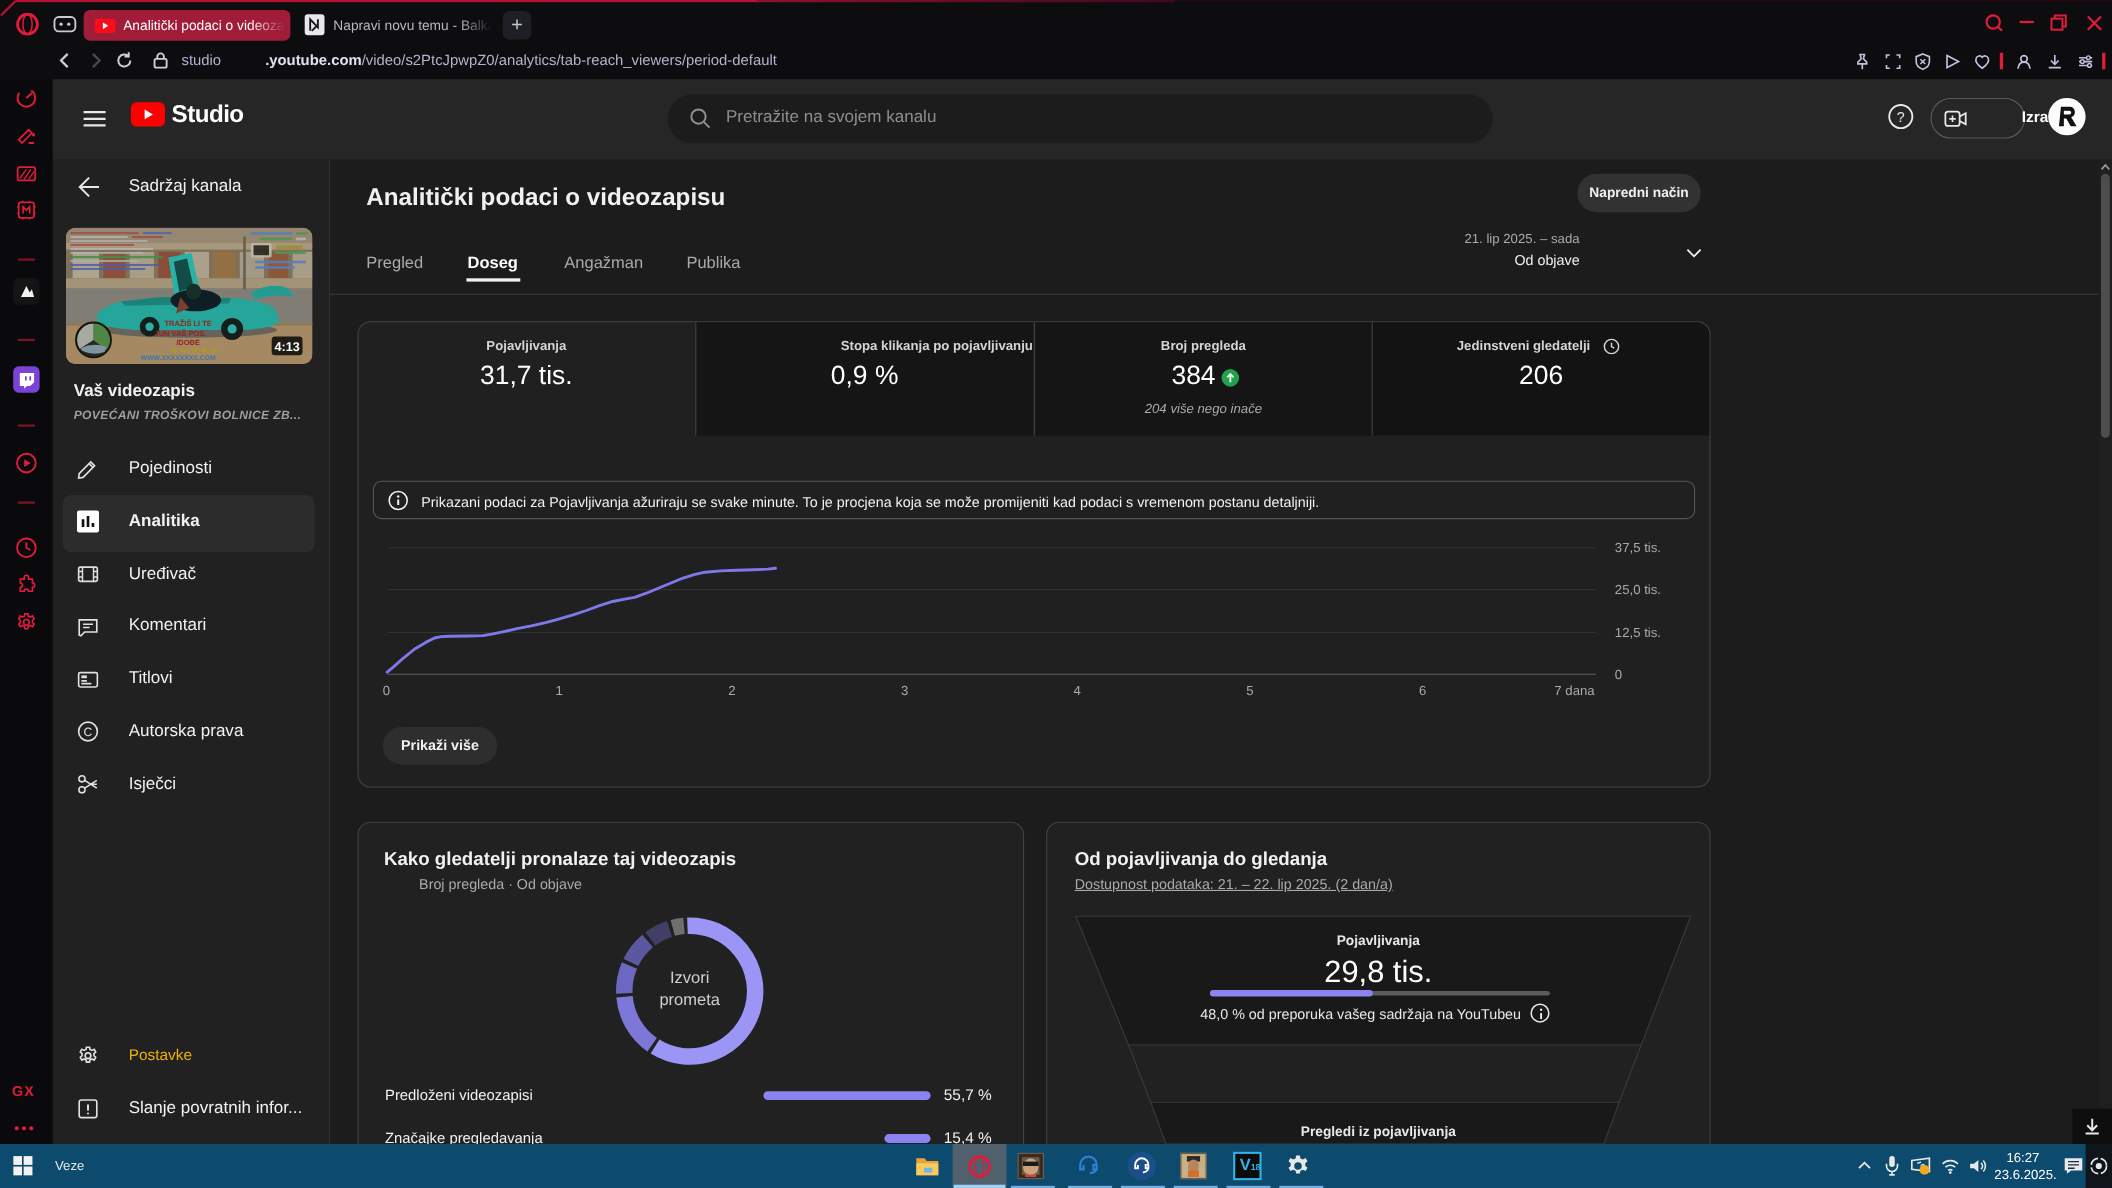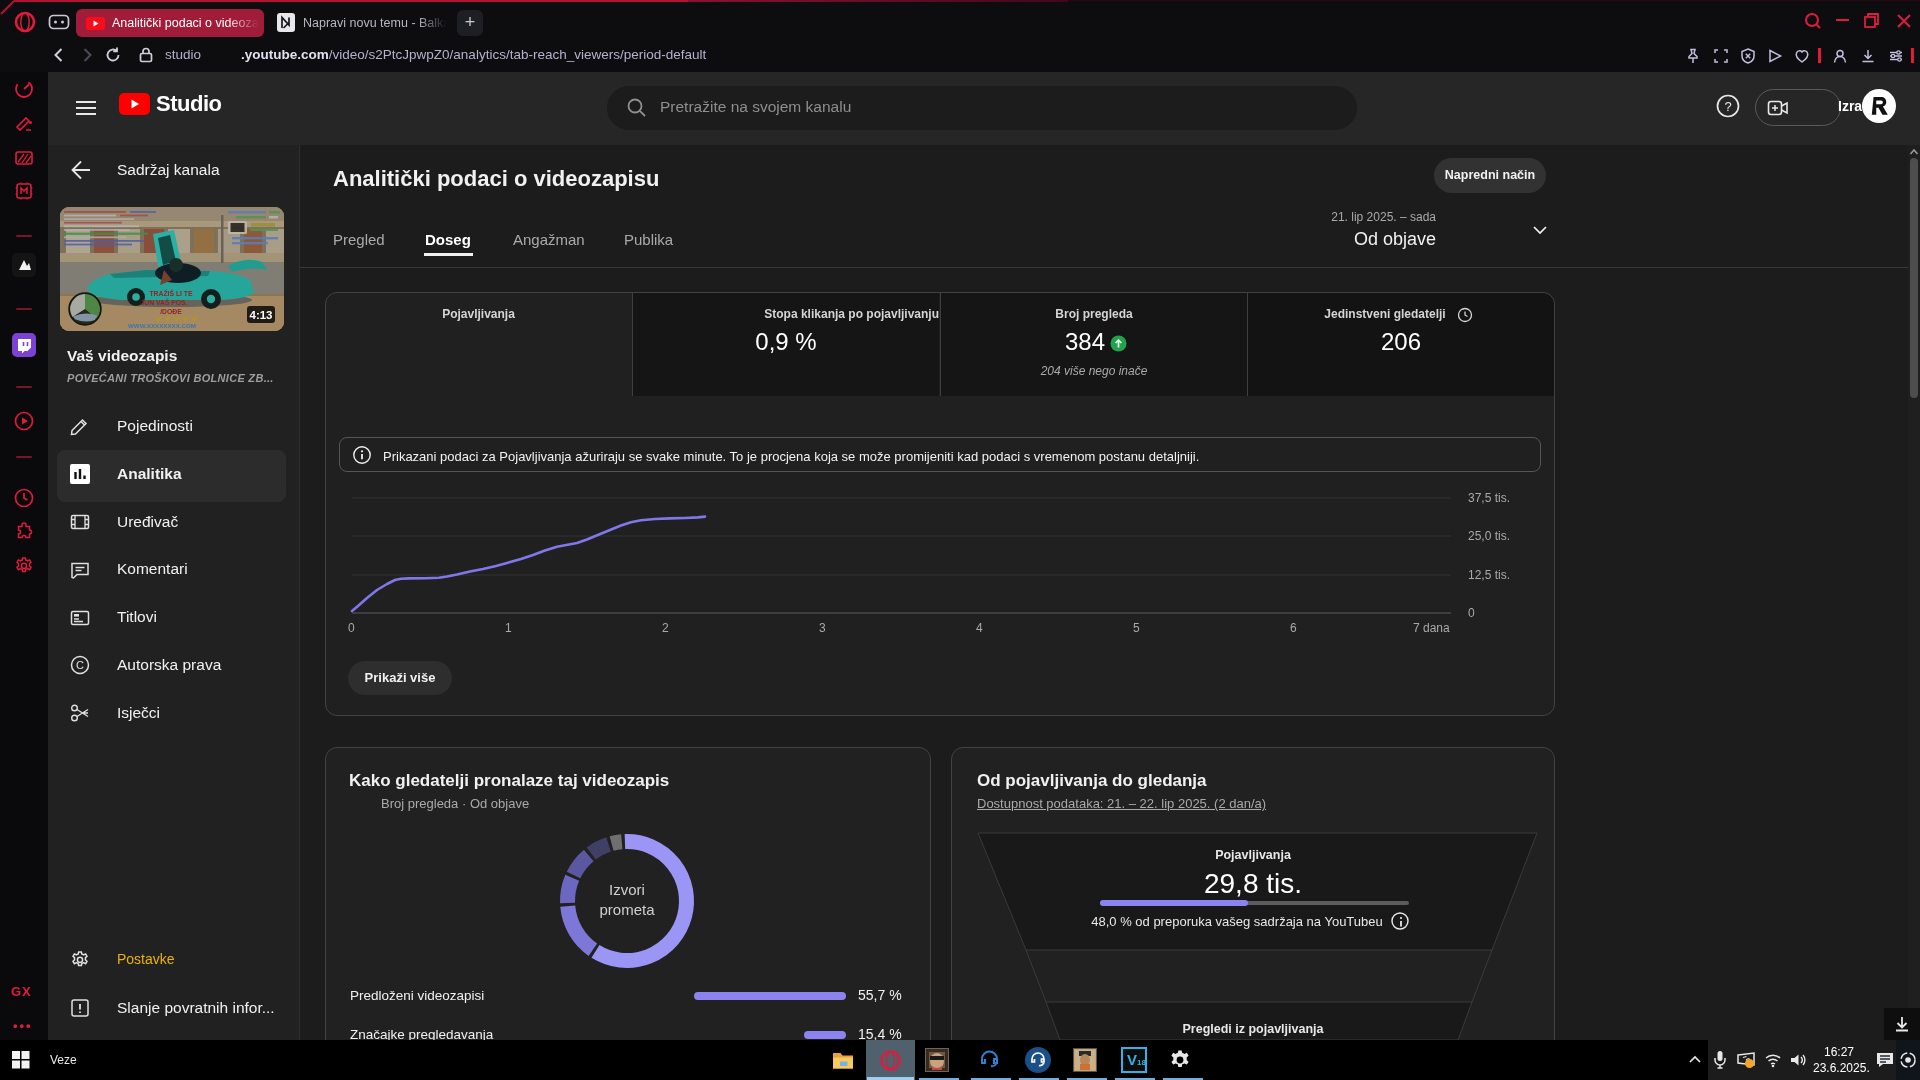--- a/index.html
+++ b/index.html
@@ -339,34 +339,35 @@
 
 <div class="abs" id="content" style="left:300px;top:145px;width:1608px;height:895px;background:#1c1c1c;"></div>
 <div class="abs" style="left:333px;top:166px;font-size:22px;font-weight:bold;color:#f1f1f1;">Analitički podaci o videozapisu</div>
 <div class="abs" style="left:1434px;top:158px;width:112px;height:35px;background:#323232;border-radius:18px;color:#f1f1f1;font-size:12.5px;font-weight:bold;text-align:center;line-height:35px;">Napredni način</div>
 <div class="abs" style="left:333px;top:231px;font-size:15px;color:#aaa;">Pregled</div>
 <div class="abs" style="left:425px;top:231px;font-size:15px;font-weight:bold;color:#fff;">Doseg</div>
 <div class="abs" style="left:424px;top:253px;width:49px;height:3px;background:#f1f1f1;"></div>
 <div class="abs" style="left:513px;top:231px;font-size:15px;color:#aaa;">Angažman</div>
 <div class="abs" style="left:624px;top:231px;font-size:15px;color:#aaa;">Publika</div>
 <div class="abs" style="left:1326px;top:210px;width:110px;text-align:right;font-size:12px;color:#aaa;">21. lip 2025. – sada</div>
-<div class="abs" style="left:1326px;top:229px;width:110px;text-align:right;font-size:18px;color:#f1f1f1;">Od objave</div>
+<div class="abs" style="left:1326px;top:229px;width:110px;text-align:right;font-size:13px;color:#f1f1f1;">Od objave</div>
 <svg class="abs" style="left:1530px;top:220px" width="20" height="20">
       <path d="M4 7 L10 13 L16 7" stroke="#f1f1f1" stroke-width="1.7" fill="none"></path>
     </svg>
 <div class="abs" style="left:300px;top:267px;width:1608px;height:1px;background:#383838;"></div>
 
 <div class="abs" style="left:325px;top:292px;width:1230px;height:424px;background:#202020;border:1px solid #424242;border-radius:12px;"></div>
 <div class="abs" style="left:633px;top:293px;width:306px;height:103px;background:#151515;"></div>
 <div class="abs" style="left:940px;top:293px;width:307px;height:103px;background:#151515;"></div>
 <div class="abs" style="left:1248px;top:293px;width:306px;height:103px;background:#131313;border-radius:0 12px 0 0;"></div>
 <div class="abs" style="left:632px;top:293px;width:1px;height:103px;background:#3f3f3f;"></div>
 <div class="abs" style="left:940px;top:293px;width:1px;height:103px;background:#3f3f3f;"></div>
 <div class="abs" style="left:1247px;top:293px;width:1px;height:103px;background:#3f3f3f;"></div>
 <div class="abs" style="left:325px;top:307px;width:307px;text-align:center;font-size:12px;font-weight:bold;color:#d5d5d5;">Pojavljivanja</div>
+<div class="abs" style="left:325px;top:328px;width:307px;text-align:center;font-size:24px;color:#fff;">31,7 tis.</div>
 <div class="abs" style="left:633px;top:307px;width:306px;text-align:right;font-size:12px;font-weight:bold;color:#d5d5d5;">Stopa klikanja po pojavljivanju</div>
 <div class="abs" style="left:633px;top:328px;width:306px;text-align:center;font-size:24px;color:#fff;">0,9 %</div>
 <div class="abs" style="left:941px;top:307px;width:306px;text-align:center;font-size:12px;font-weight:bold;color:#d5d5d5;">Broj pregleda</div>
 <div class="abs" style="left:932px;top:328px;width:306px;text-align:center;font-size:24px;color:#fff;">384</div>
 <svg class="abs" style="left:1110px;top:335px" width="17" height="17">
       <circle cx="8.5" cy="8.5" r="8" fill="#22a24c"></circle>
       <path d="M8.5 12.5 V5.2 M5.6 8 L8.5 5.1 L11.4 8" stroke="#eafaea" stroke-width="1.7" fill="none"></path>
     </svg>
 <div class="abs" style="left:941px;top:364px;width:306px;text-align:center;font-size:12px;font-style:italic;color:#aaa;">204 više nego inače</div>
 <div class="abs" style="left:1232px;top:307px;width:306px;text-align:center;font-size:12px;font-weight:bold;color:#d5d5d5;">Jedinstveni gledatelji</div>
@@ -446,21 +447,21 @@
     </svg>
 <div class="abs" style="left:951px;top:1022px;width:604px;text-align:center;font-size:12.5px;font-weight:bold;color:#e8e8e8;">Pregledi iz pojavljivanja</div>
 
 <div class="abs" style="left:1908px;top:145px;width:12px;height:895px;background:#1f1f1f;">
   <svg class="abs" style="left:1px;top:2px" width="10" height="10">
         <path d="M1.5 7 L5 3 L8.5 7" stroke="#9a9a9a" stroke-width="1.6" fill="none"></path>
       </svg>
   <div class="abs" style="left:2px;top:13px;width:8px;height:240px;background:#4d4d4d;border-radius:4px;"></div>
 </div>
 
-<div class="abs" id="taskbar" style="left:0;top:1040px;width:1708px;height:40px;background:#000000;">
+<div class="abs" id="taskbar" style="left:0;top:1040px;width:1920px;height:40px;background:#0c4a6e;">
   <svg class="abs" style="left:12px;top:11px" width="18" height="18">
         <rect x="0" y="0" width="8" height="8" fill="#f2f2f2"></rect>
         <rect x="9.5" y="0" width="8" height="8" fill="#f2f2f2"></rect>
         <rect x="0" y="9.5" width="8" height="8" fill="#f2f2f2"></rect>
         <rect x="9.5" y="9.5" width="8" height="8" fill="#f2f2f2"></rect>
       </svg>
   <div class="abs" style="left:50px;top:13px;font-size:12px;color:#e8e8e8;">Veze</div>
 
   <svg class="abs" style="left:832px;top:9px" width="22" height="22">
         <path d="M1 4 h7.5 l2 2.5 H21 v13 H1 z" fill="#e8a33d"></path>

